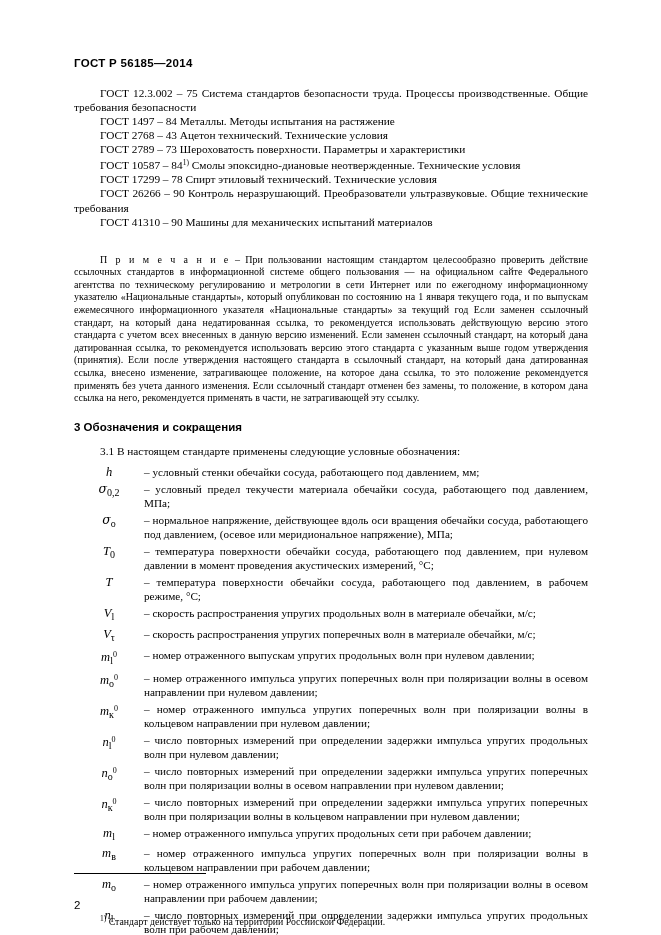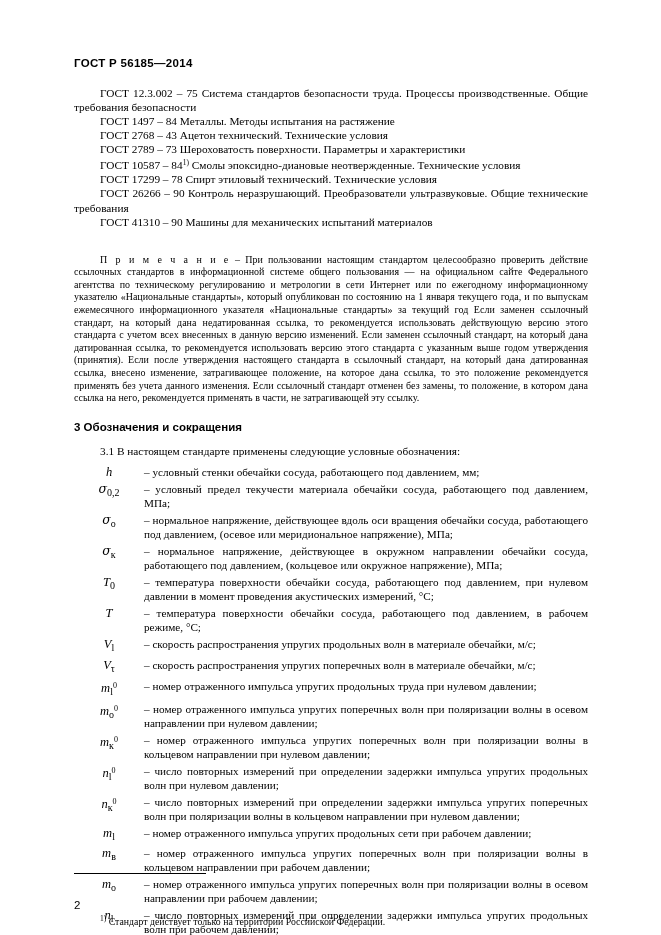--- a/index.html
+++ b/index.html
@@ -176,54 +176,54 @@
           </tr>
           <tr>
             <td class="sym"><span class="gk">σ</span><sub>0,2</sub></td>
             <td class="txt">– условный предел текучести материала обечайки сосуда, работающего под давлением, МПа;</td>
           </tr>
           <tr>
             <td class="sym"><span class="gk">σ</span><sub>о</sub></td>
             <td class="txt">– нормальное напряжение, действующее вдоль оси вращения  обечайки сосуда, работающего под давлением, (осевое или меридиональное напряжение), МПа;</td>
           </tr>
           <tr>
-            <td class="sym"><span class="gk">σ</span><sub>к</sub></td>
-            <td class="txt">– нормальное напряжение, действующее в окружном направлении обечайки сосуда, работающего под давлением, (кольцевое или окружное напряжение),  МПа;</td>
-          </tr>
-          <tr>
             <td class="sym"><span class="base">T</span><sub>0</sub></td>
             <td class="txt">– температура поверхности обечайки сосуда, работающего под давлением, при нулевом давлении в момент проведения акустических измерений, °С;</td>
           </tr>
           <tr>
             <td class="sym"><span class="base">T</span></td>
             <td class="txt">– температура поверхности обечайки сосуда, работающего под давлением, в рабочем режиме, °С;</td>
           </tr>
           <tr>
             <td class="sym"><span class="base">V</span><sub>l</sub></td>
             <td class="txt">– скорость распространения упругих продольных волн в материале обечайки, м/с;</td>
           </tr>
           <tr>
             <td class="sym"><span class="base">V</span><sub>τ</sub></td>
             <td class="txt">– скорость распространения упругих поперечных волн в материале обечайки, м/с;</td>
           </tr>
           <tr>
             <td class="sym"><span class="base">m</span><sub>l</sub><sup>0</sup></td>
-            <td class="txt">– номер отраженного импульса упругих продольных труда при нулевом давлении;</td>
+            <td class="txt">– номер отраженного выпускам упругих продольных волн при нулевом давлении;</td>
           </tr>
           <tr>
             <td class="sym"><span class="base">m</span><sub>о</sub><sup>0</sup></td>
             <td class="txt">– номер отраженного импульса упругих поперечных волн при поляризации волны в осевом направлении при нулевом давлении;</td>
           </tr>
           <tr>
             <td class="sym"><span class="base">m</span><sub>к</sub><sup>0</sup></td>
             <td class="txt">–  номер  отраженного импульса упругих поперечных волн при поляризации волны в кольцевом направлении при нулевом давлении;</td>
           </tr>
           <tr>
             <td class="sym"><span class="base">n</span><sub>l</sub><sup>0</sup></td>
             <td class="txt">– число повторных измерений при определении задержки импульса упругих продольных волн при нулевом давлении;</td>
+          </tr>
+          <tr>
+            <td class="sym"><span class="base">n</span><sub>о</sub><sup>0</sup></td>
+            <td class="txt">– число повторных измерений при определении задержки импульса упругих поперечных волн при поляризации волны в осевом направлении при нулевом давлении;</td>
           </tr>
           <tr>
             <td class="sym"><span class="base">n</span><sub>к</sub><sup>0</sup></td>
             <td class="txt">– число повторных измерений при определении задержки импульса упругих поперечных волн при поляризации волны в кольцевом направлении при нулевом давлении;</td>
           </tr>
           <tr>
             <td class="sym"><span class="base">m</span><sub>l</sub></td>
             <td class="txt">– номер отраженного импульса упругих продольных сети при рабочем давлении;</td>
           </tr>
           <tr>

